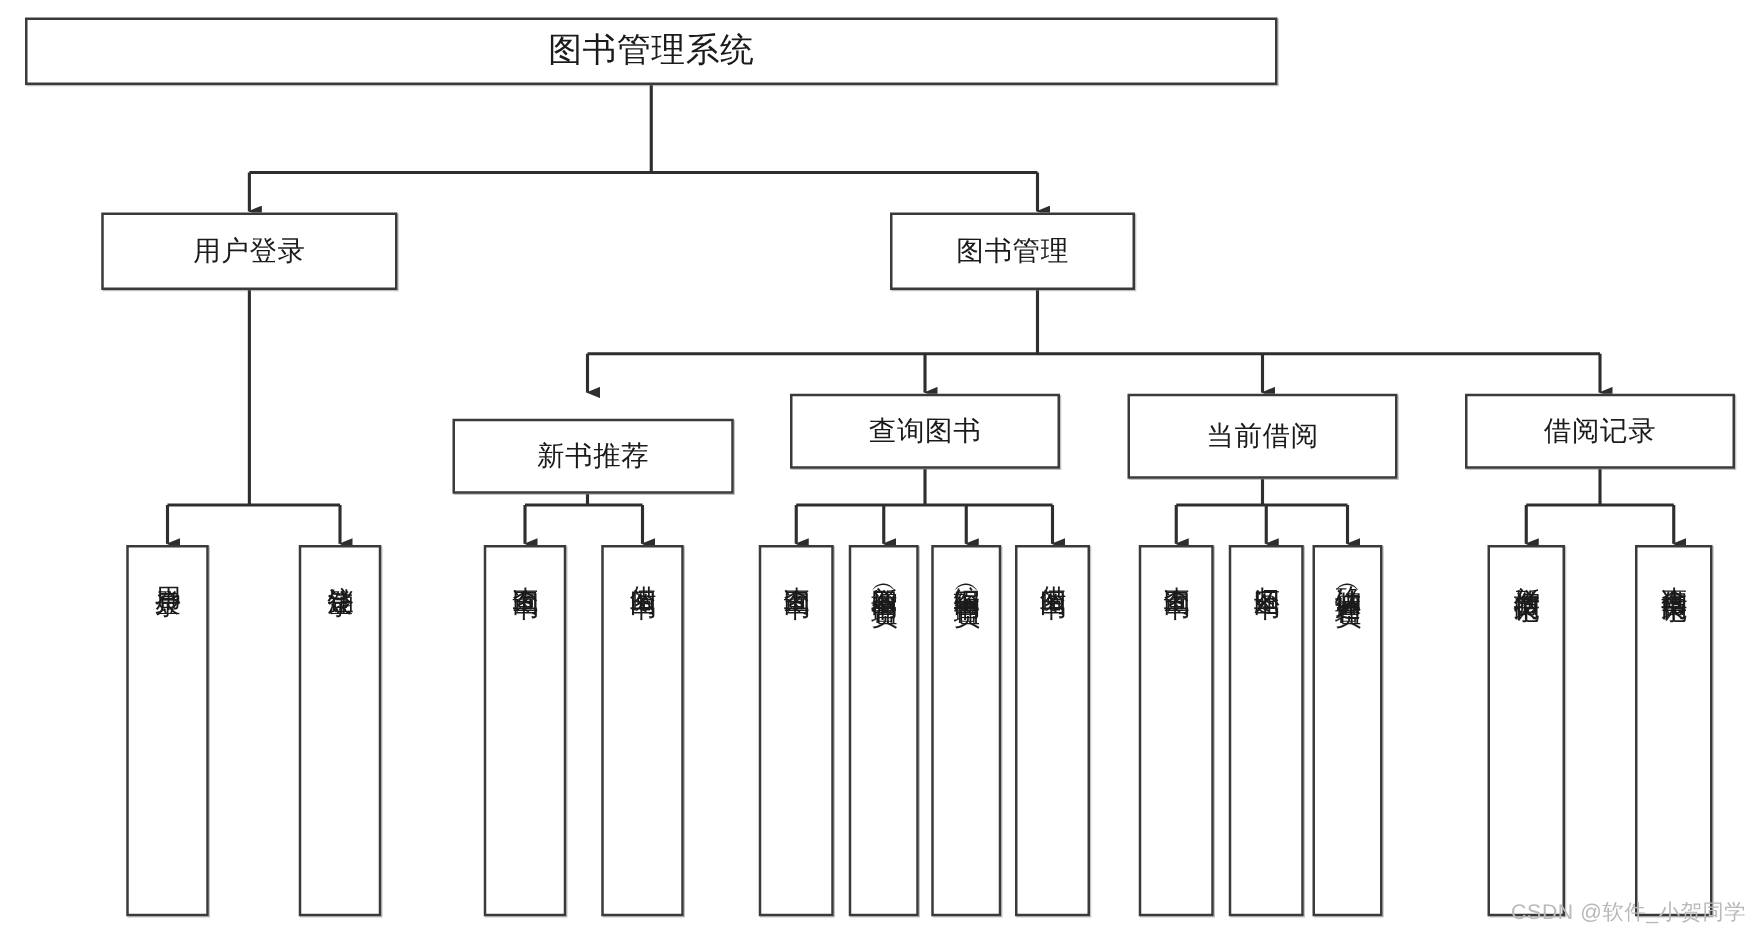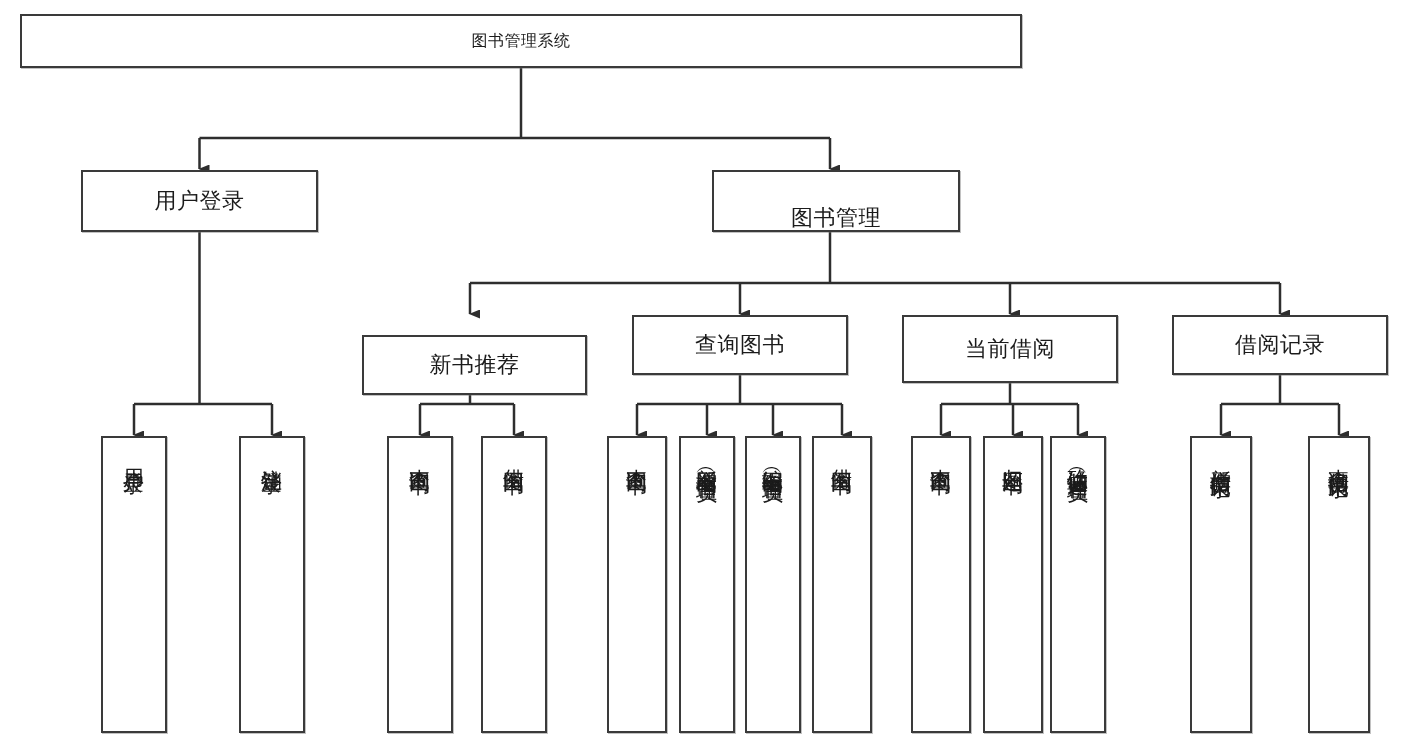--- a/index.html
+++ b/index.html
@@ -48,21 +48,21 @@
     padding-top: 14px;
   }
   .node.vertical .label {
     writing-mode: vertical-rl;
     text-orientation: upright;
     font-size: 21px;
     letter-spacing: 2px;
     line-height: 1.1;
     white-space: nowrap;
   }
-  .node.root .label { font-size: 16px; }
+  .node.root .label { font-size: 27px; }
   .watermark {
     position: absolute;
     right: 8px;
     bottom: 6px;
     font-size: 17px;
     color: #b9b9b9;
     letter-spacing: 0.5px;
     white-space: nowrap;
     user-select: none;
   }
@@ -115,21 +115,21 @@
       </g>
   </svg>
 
   <div id="node-layer">
       <div class="node root" style="left: 20px; top: 14px; width: 1002px; height: 54px;">
         <span class="label">图书管理系统</span>
       </div>
       <div class="node" style="left: 81px; top: 170px; width: 237px; height: 62px;">
         <span class="label">用户登录</span>
       </div>
-      <div class="node" style="left: 712px; top: 170px; width: 248px; height: 62px; align-items: flex-end;">
+      <div class="node" style="left: 712px; top: 170px; width: 196px; height: 62px;">
         <span class="label">图书管理</span>
       </div>
       <div class="node" style="left: 362px; top: 315px; width: 225px; height: 60px; margin-top: 20px;">
         <span class="label">新书推荐</span>
       </div>
       <div class="node" style="left: 632px; top: 315px; width: 216px; height: 60px;">
         <span class="label">查询图书</span>
       </div>
       <div class="node" style="left: 902px; top: 315px; width: 216px; height: 68px;">
         <span class="label">当前借阅</span>
@@ -171,13 +171,14 @@
         <span class="label">确认归还（管理员）</span>
       </div>
       <div class="node vertical" style="left: 1190px; top: 436px; width: 62px; height: 297px;">
         <span class="label">新增借阅记录</span>
       </div>
       <div class="node vertical" style="left: 1308px; top: 436px; width: 62px; height: 297px;">
         <span class="label">查询借阅记录</span>
       </div>
     </div>
 
+  <div class="watermark">CSDN @软件_小贺同学</div>
 </div>
 
 </body></html>

